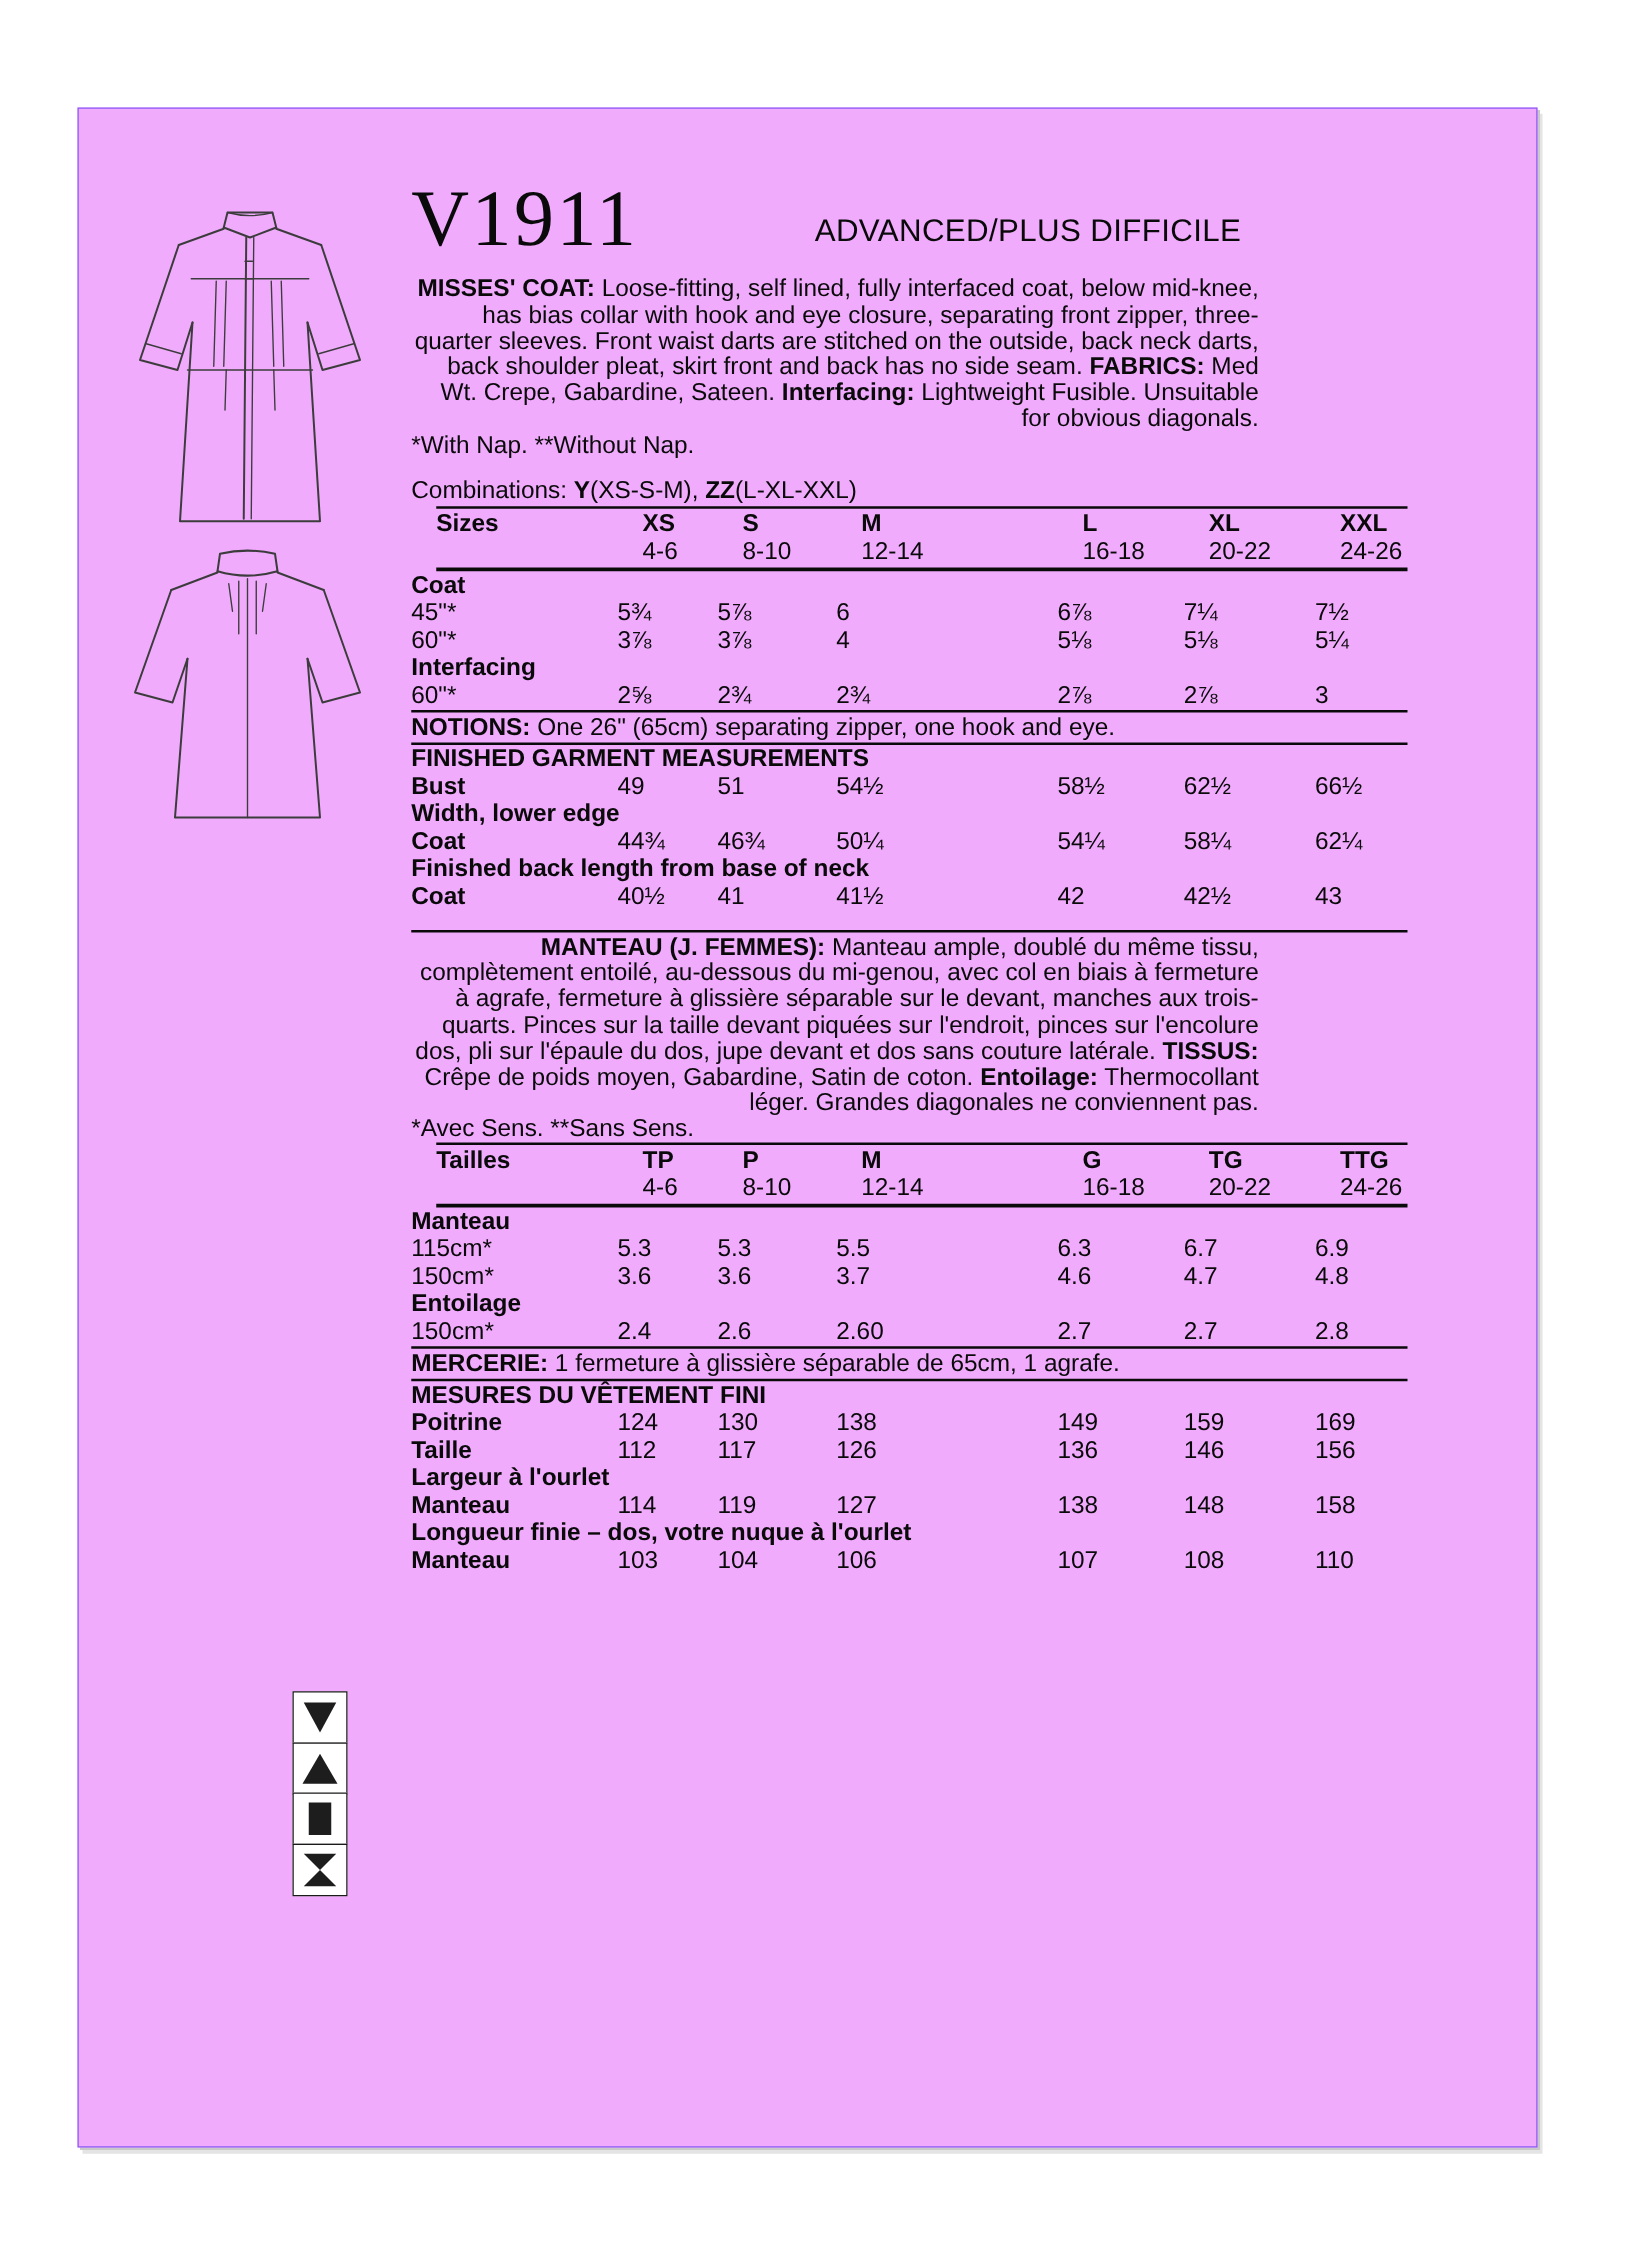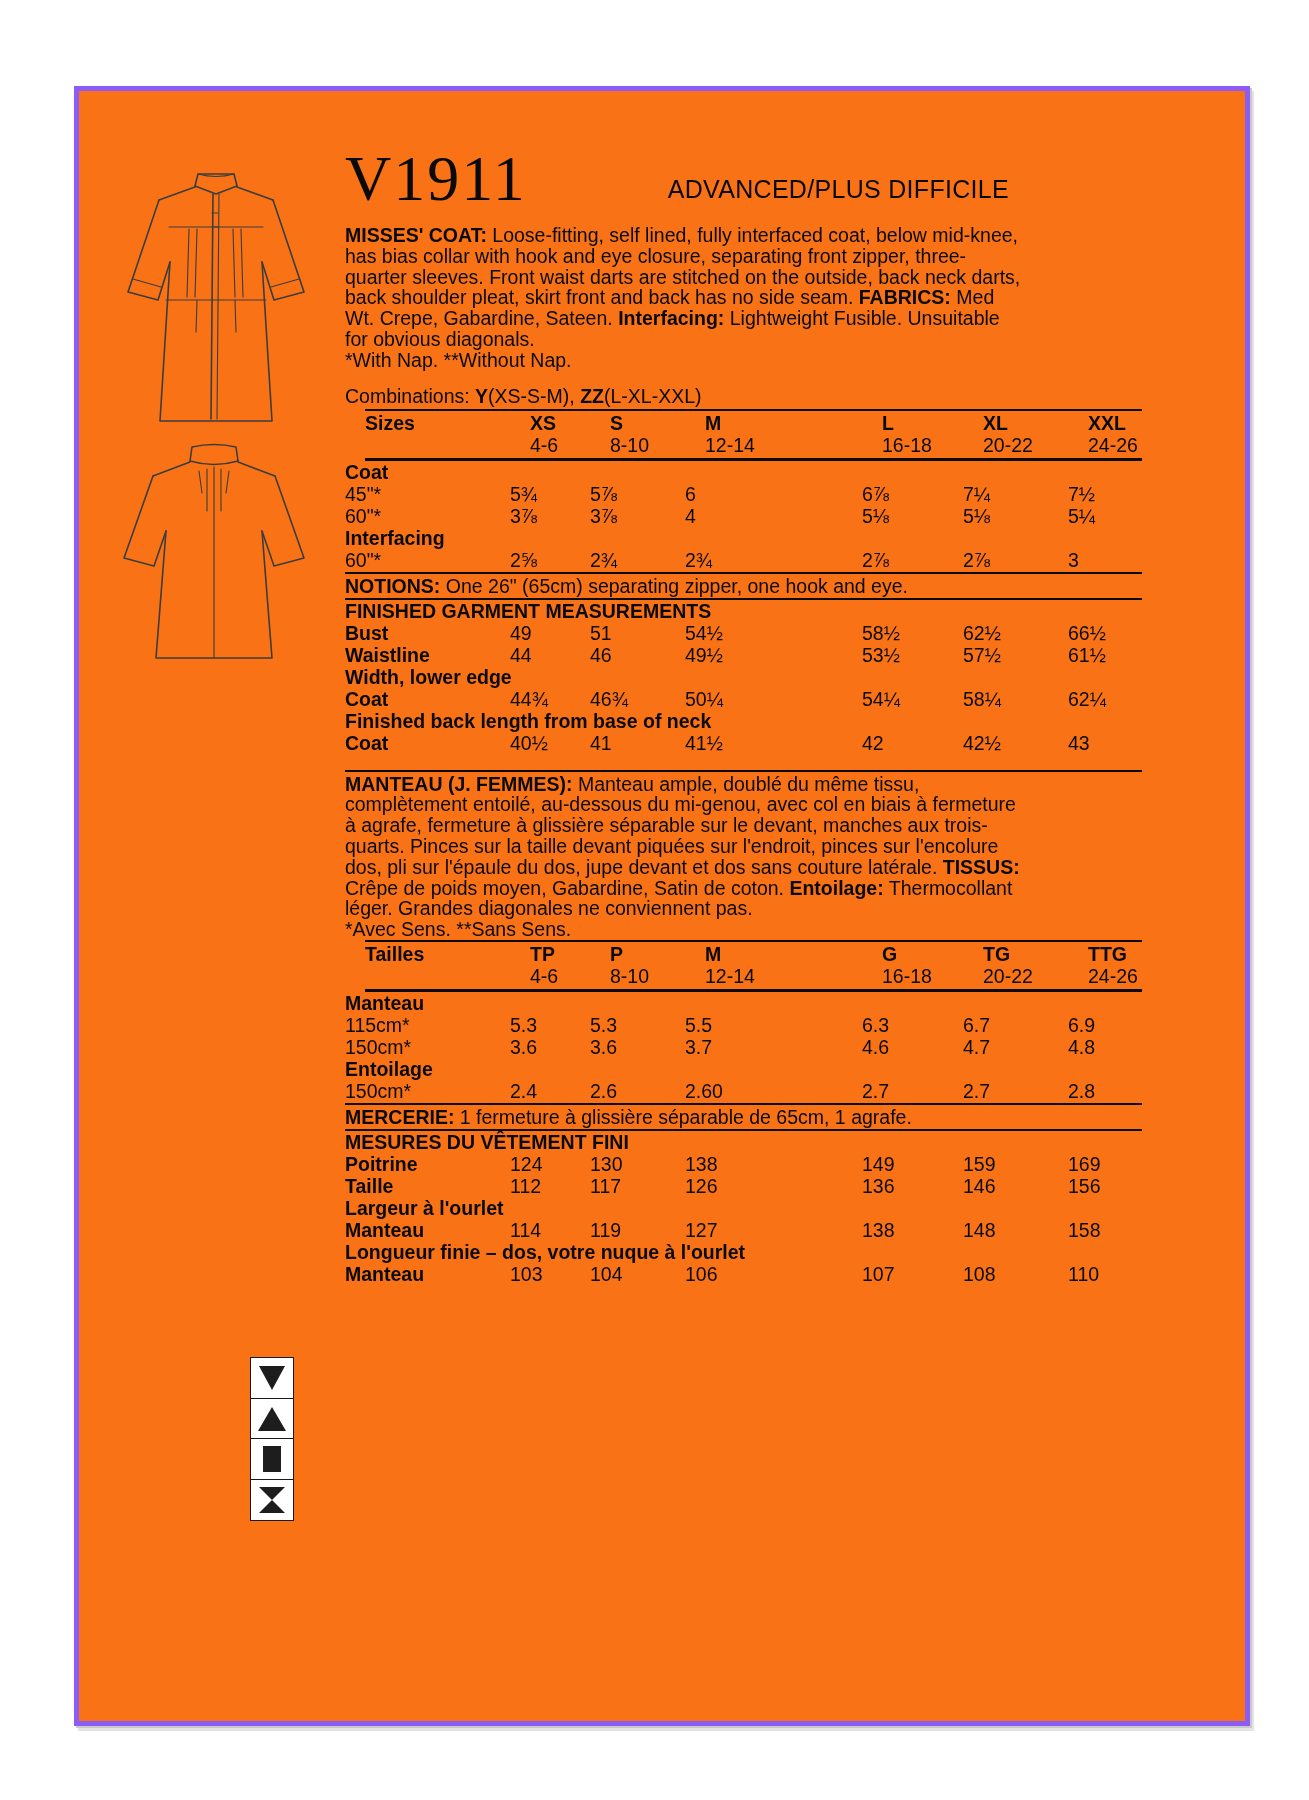--- a/index.html
+++ b/index.html
@@ -3,32 +3,32 @@
 <meta charset="utf-8">
 <style>
   html,body{margin:0;padding:0;}
   body{
     width:1309px;height:1800px;position:relative;overflow:hidden;
     background:#ffffff;color:#0a0a0a;
     font-family:"Liberation Sans","DejaVu Sans",sans-serif;
     -webkit-font-smoothing:antialiased;
   }
   .sheet{
-    position:absolute;left:74px;top:86px;width:1166px;height:1630px;
-    background:#f97316;border:5px solid #8b5cf6;
+    position:absolute;left:62px;top:86px;width:1166px;height:1630px;
+    background:#f0abfc;border:1px solid #8b5cf6;
     box-shadow:2px 2px 0 #c9c9c9,4px 5px 0 #e4e4e4;
   }
   .content{position:absolute;left:266px;top:0;width:800px;}
   .titlerow{display:flex;justify-content:space-between;align-items:flex-end;width:664px;margin-top:40px;}
   .pattern-number{
     font-family:"Liberation Serif","DejaVu Serif",serif;
     font-size:64px;font-weight:400;letter-spacing:2px;line-height:1;margin:0;
   }
   .difficulty{font-size:25px;letter-spacing:.3px;padding-bottom:7px;margin-top:44px;}
-  .desc{width:678px;font-size:19.5px;line-height:20.8px;margin-top:14px;text-align:left;}
+  .desc{width:678px;font-size:19.5px;line-height:20.8px;margin-top:14px;text-align:right;}
   .desc b,.desc strong{font-weight:700;}
   .napline{width:678px;font-size:19.5px;line-height:20.8px;}
   .combos{font-size:19.5px;margin-top:14px;margin-bottom:2px;line-height:22px;}
   .b{font-weight:700;}
   
   .size-table{width:797px;font-size:19.5px;}
   .trow{display:grid;grid-template-columns:165px 80px 95px 177px 101px 105px auto;line-height:22px;}
   .tcell{white-space:nowrap;}
   .span-all{grid-column:1 / -1;}
   .thead{border-top:2px solid #0a0a0a;border-bottom:3px solid #0a0a0a;padding:1px 0 2px 0;margin-left:20px;}
@@ -186,29 +186,20 @@
           </div>
           <div class="trow r-values">
             <div class="tcell rowlabel b">Bust</div>
             <div class="tcell">49</div>
             <div class="tcell">51</div>
             <div class="tcell">54½</div>
             <div class="tcell">58½</div>
             <div class="tcell">62½</div>
             <div class="tcell">66½</div>
           </div>
-          <div class="trow r-values">
-            <div class="tcell rowlabel b">Waistline</div>
-            <div class="tcell">44</div>
-            <div class="tcell">46</div>
-            <div class="tcell">49½</div>
-            <div class="tcell">53½</div>
-            <div class="tcell">57½</div>
-            <div class="tcell">61½</div>
-          </div>
           <div class="trow r-section">
             <div class="tcell span-all b">Width, lower edge</div>
           </div>
           <div class="trow r-values">
             <div class="tcell rowlabel b">Coat</div>
             <div class="tcell">44¾</div>
             <div class="tcell">46¾</div>
             <div class="tcell">50¼</div>
             <div class="tcell">54¼</div>
             <div class="tcell">58¼</div>

